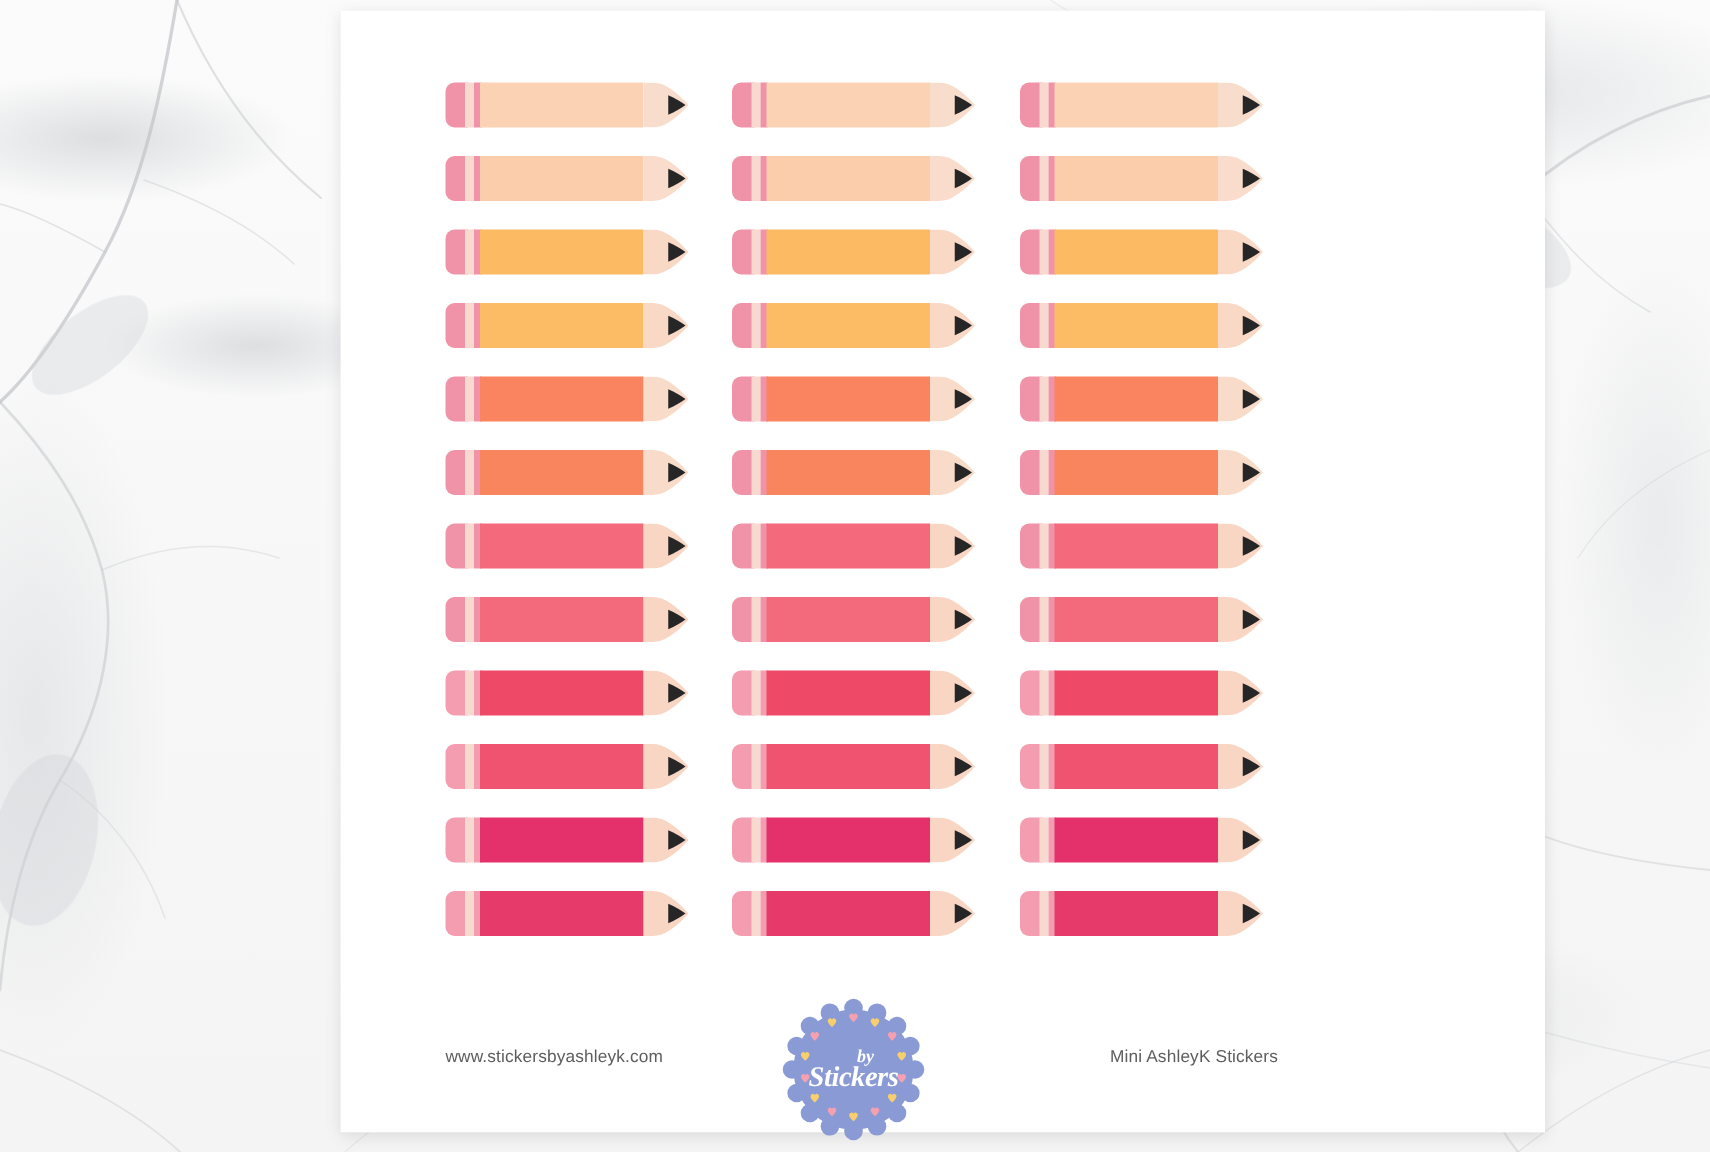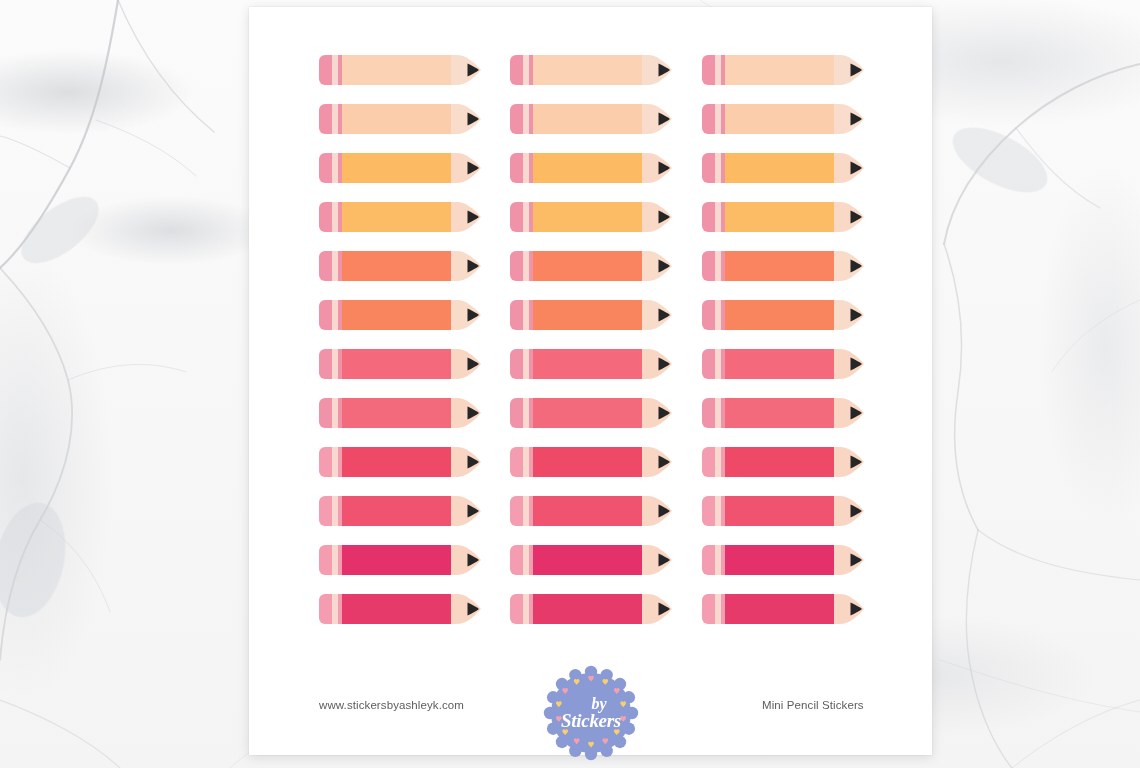--- a/index.html
+++ b/index.html
@@ -19,24 +19,23 @@
       radial-gradient(ellipse 120px 300px at 2% 62%, rgba(200,203,208,.35), rgba(200,203,208,0) 75%),
       radial-gradient(ellipse 260px 90px at 88% 8%, rgba(198,201,206,.40), rgba(198,201,206,0) 72%),
       radial-gradient(ellipse 90px 240px at 97% 45%, rgba(205,208,212,.32), rgba(205,208,212,0) 75%),
       radial-gradient(ellipse 220px 80px at 82% 88%, rgba(200,203,208,.30), rgba(200,203,208,0) 74%),
       linear-gradient(#fbfbfb,#f4f4f4);
   }
   #marble svg{position:absolute;inset:0;width:100%;height:100%;}
 
   
   #sheet{
-    position:absolute;left:227px;top:7px;width:683px;height:748px;
+    position:absolute;left:227px;top:7px;width:803px;height:748px;
     background:#ffffff;
     box-shadow:0 2px 10px rgba(120,120,125,.22), 0 0 1px rgba(140,140,145,.35);
-    margin-left:22px;
   }
 
   
   #grid{position:absolute;left:70px;top:48px;width:548px;}
   .prow{position:relative;height:49px;}
   .pencil{position:absolute;top:0;width:158px;height:30px;}
   .col0{left:0px;} .col1{left:191px;} .col2{left:383px;}
 
   
   .eraser{
@@ -62,21 +61,21 @@
     position:absolute;left:513px;top:52px;
     font-size:11.5px;color:#5d5d5d;letter-spacing:.1px;
   }
   #logo{position:absolute;left:292px;top:16px;width:100px;height:100px;}
   #logo svg{display:block;}
   .logo-txt{
     position:absolute;left:0;top:0;width:100px;height:100px;
     display:flex;flex-direction:column;align-items:center;justify-content:center;
     color:#ffffff;pointer-events:none;
   }
-  .logo-by{font-size:16px;font-style:italic;line-height:1;margin-left:16px;margin-bottom:-1px;
+  .logo-by{font-size:12px;font-style:italic;line-height:1;margin-left:16px;margin-bottom:-1px;
     font-family:"Liberation Serif", serif;font-weight:bold;}
   .logo-name{font-size:19px;line-height:1;font-style:italic;letter-spacing:-.3px;
     font-family:"Liberation Serif", serif;font-weight:bold;}
 </style>
 </head>
 <body>
 
 <div id="marble">
   <svg viewBox="0 0 1140 768" preserveAspectRatio="none" aria-hidden="true">
     <g fill="none" stroke="#c3c6ca" stroke-linecap="round">
@@ -752,15 +751,15 @@
             <path d="M0,1.4 C-2.6,-1 -3.4,-2.6 -2.2,-3.7 C-1.2,-4.6 -0.3,-4 0,-3.3 C0.3,-4 1.2,-4.6 2.2,-3.7 C3.4,-2.6 2.6,-1 0,1.4 Z" transform="translate(24.20,29.42) scale(1.05)" fill="#f4a0b0"></path>
             <path d="M0,1.4 C-2.6,-1 -3.4,-2.6 -2.2,-3.7 C-1.2,-4.6 -0.3,-4 0,-3.3 C0.3,-4 1.2,-4.6 2.2,-3.7 C3.4,-2.6 2.6,-1 0,1.4 Z" transform="translate(35.68,20.27) scale(1.05)" fill="#f7cf6e"></path>
           </g>
       </svg>
       <div class="logo-txt">
         <span class="logo-by">by</span>
         <span class="logo-name">Stickers</span>
       </div>
     </div>
 
-    <div id="title">Mini Pencil Stickers</div>
+    <div id="title">Mini AshleyK Stickers</div>
   </div>
 </div>
 
 </body></html>

